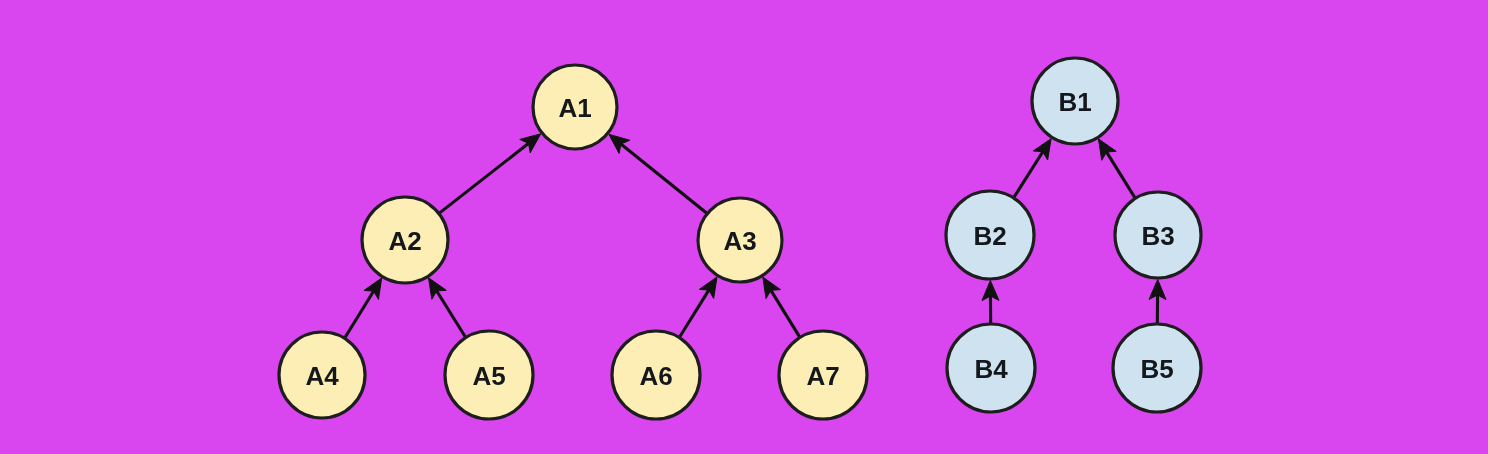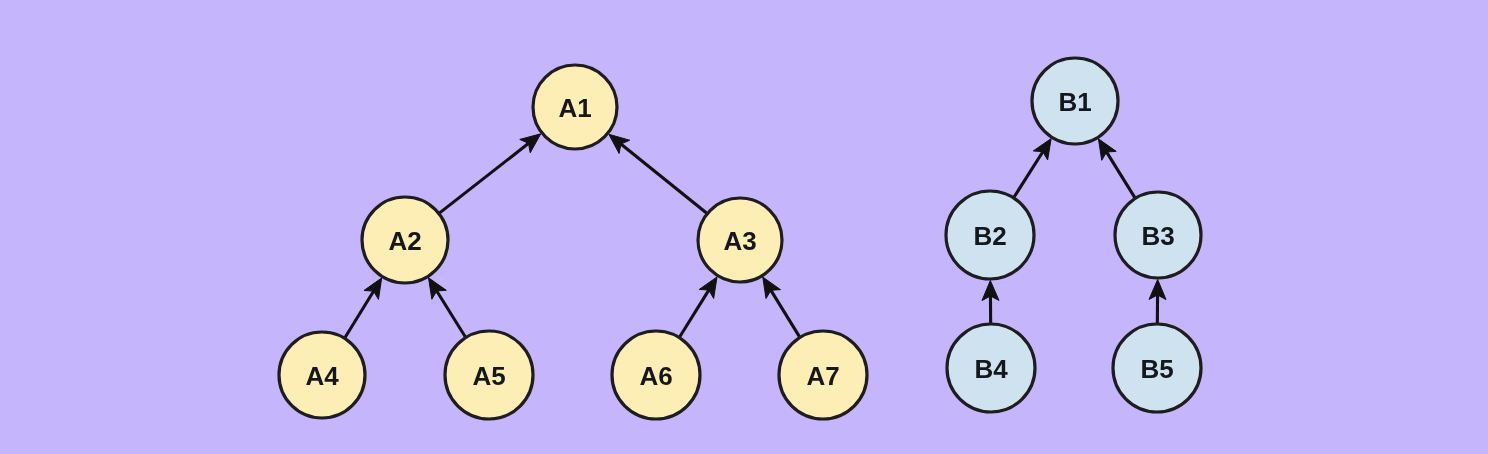--- a/index.html
+++ b/index.html
@@ -10,21 +10,21 @@
   body {
     width: 1488px;
     height: 454px;
     overflow: hidden;
     font-family: "Liberation Sans", sans-serif;
   }
   #canvas-root {
     position: relative;
     width: 1488px;
     height: 454px;
-    background: #c4b5fd;
+    background: #d946ef;
   }
   svg#graph-svg {
     display: block;
     width: 1488px;
     height: 454px;
   }
   .graph-node-circle {
     stroke: #1d1d1d;
     stroke-width: 3.2;
   }

